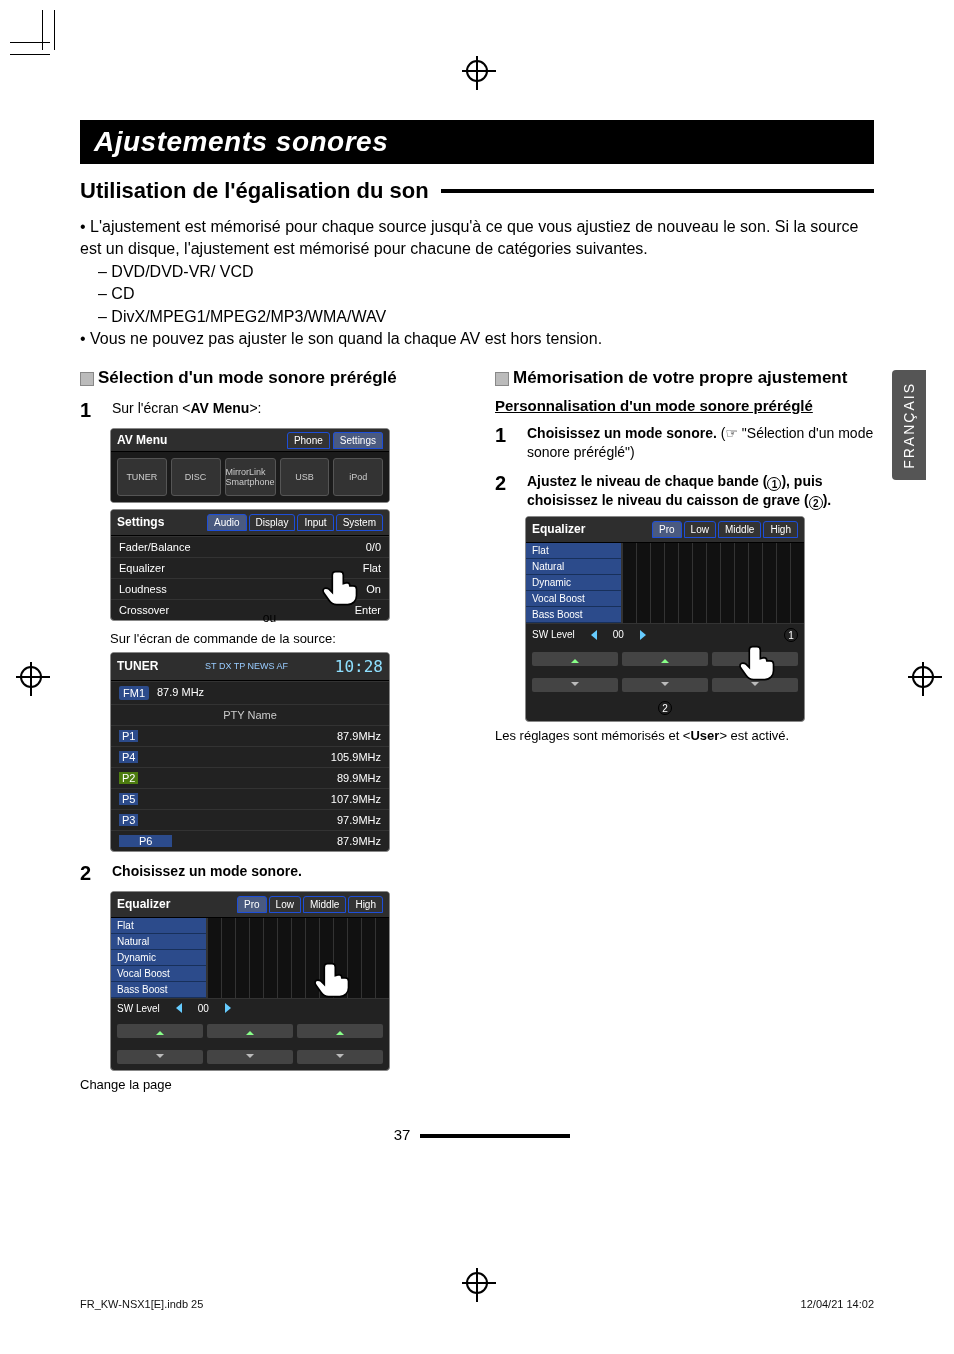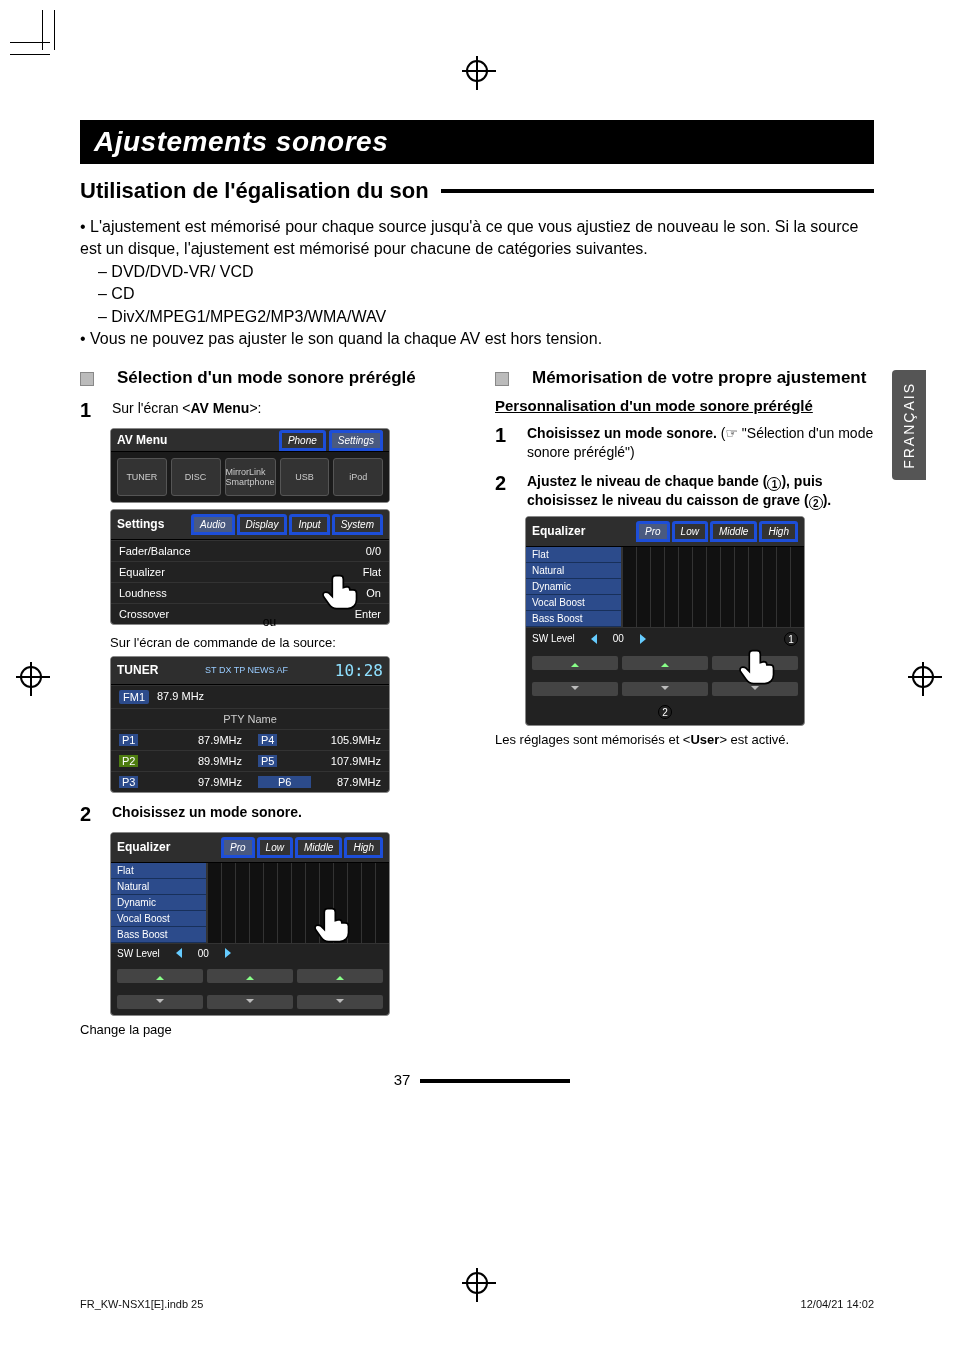--- a/index.html
+++ b/index.html
@@ -22,35 +22,35 @@
   h2.section { font-size:22px; font-weight:700; margin:14px 0 12px 0; display:flex; align-items:center; gap:12px; }
   h2.section .rule { flex:1; height:4px; background:#000; }
   .body-text { font-size:16px; line-height:1.4; }
   ul.bullets { list-style:none; margin:6px 0 10px 0; }
   ul.bullets>li:before { content:"• "; }
   ul.bullets ul { list-style:none; margin-left:18px; }
   ul.bullets ul>li:before { content:"– "; }
 
   .cols { display:flex; gap:36px; margin-top:6px; }
   .col { flex:1; min-width:0; }
-  .subhead { display:flex; align-items:flex-start; gap:23px; margin:8px 0 8px 0; }
+  .subhead { display:flex; align-items:flex-start; gap:4px; margin:8px 0 8px 0; }
   .subhead .sq { width:14px; height:14px; background:#bbb; border:1px solid #888; margin-top:4px; flex:0 0 auto; }
   .subhead h3 { font-size:17px; font-weight:700; line-height:1.2; }
   .step { display:flex; gap:10px; margin:10px 0 4px 0; }
   .step .num { font-size:20px; font-weight:700; width:22px; flex:0 0 auto; }
   .step .txt { font-size:14px; line-height:1.35; }
   .underlink { font-weight:700; font-size:15px; text-decoration:underline; margin:4px 0 6px 0; }
   .caption { font-size:13px; margin:6px 0; }
 
   .shot { border:1px solid #888; border-radius:4px; overflow:hidden; margin:6px 0; background:#222; color:#fff; font-size:11px; font-family:Arial,sans-serif; width:280px; }
   .shot .bar { background:#2e2e2e; padding:4px 6px; display:flex; align-items:center; justify-content:space-between; border-bottom:1px solid #000; }
   .shot .bar .title { font-weight:700; font-size:12px; }
   .shot .row { display:flex; align-items:flex-start; justify-content:space-between; padding:4px 8px; border-top:1px solid #333; }
   .shot .tabs { display:flex; gap:2px; }
-  .shot .tab { background:#333; border:3px solid #1d4ed8; border-radius:3px 3px 0 0; padding:2px 6px; font-size:10px;font-style:italic; }
+  .shot .tab { background:#333; border:1px solid #1d4ed8; border-radius:3px 3px 0 0; padding:2px 6px; font-size:10px; }
   .shot .tab.active { background:#4a5a80; color:#fff; }
   .shot .tiles { display:flex; gap:4px; padding:6px; background:#1b1b1b; }
   .shot .tile { flex:1; height:38px; background:#333; border:1px solid #555; border-radius:3px; display:flex; align-items:center; justify-content:center; font-size:9px; color:#ccc; }
   .shot .val { color:#fff; }
   .shot .rowbtns { display:flex; gap:4px; padding:6px; }
   .shot .abtn { flex:1; height:14px; background:#444; border-radius:2px; position:relative; }
   .shot .abtn.up:before { content:""; position:absolute; left:50%; top:3px; transform:translateX(-50%); border:4px solid transparent; border-bottom-color:#8f8; }
   .shot .abtn.down:before{ content:""; position:absolute; left:50%; top:4px; transform:translateX(-50%); border:4px solid transparent; border-top-color:#bbb; }
   .shot .eqlist { display:flex; }
   .shot .eqnames { flex:0 0 95px; }
@@ -202,21 +202,21 @@
           <div class="bar">
             <span class="title">TUNER</span>
             <span style="font-size:9px;color:#9cf;">ST  DX  TP  NEWS  AF</span>
             <span style="color:#8fe0ff;font-size:16px;font-family:monospace;">10:28</span>
           </div>
           <div class="row" style="justify-content:flex-start;gap:8px;">
             <span style="background:#2c4b8b;padding:1px 4px;border-radius:2px;">FM1</span>
             <span>87.9 MHz</span>
           </div>
           <div class="row" style="justify-content:center;color:#ccc;">PTY Name</div>
-          <div style="display:grid;grid-template-columns:1fr 1fr;">
+          <div style="display:grid;grid-template-columns:1fr;">
             <div class="row">
                 <span style="background:#2c4b8b;padding:0 3px;">P1</span>
                 <span>87.9MHz</span>
               </div>
             <div class="row">
                 <span style="background:#2c4b8b;padding:0 3px;">P4</span>
                 <span>105.9MHz</span>
               </div>
             <div class="row">
                 <span style="background:#4d7c0f;padding:0 3px;">P2</span>

